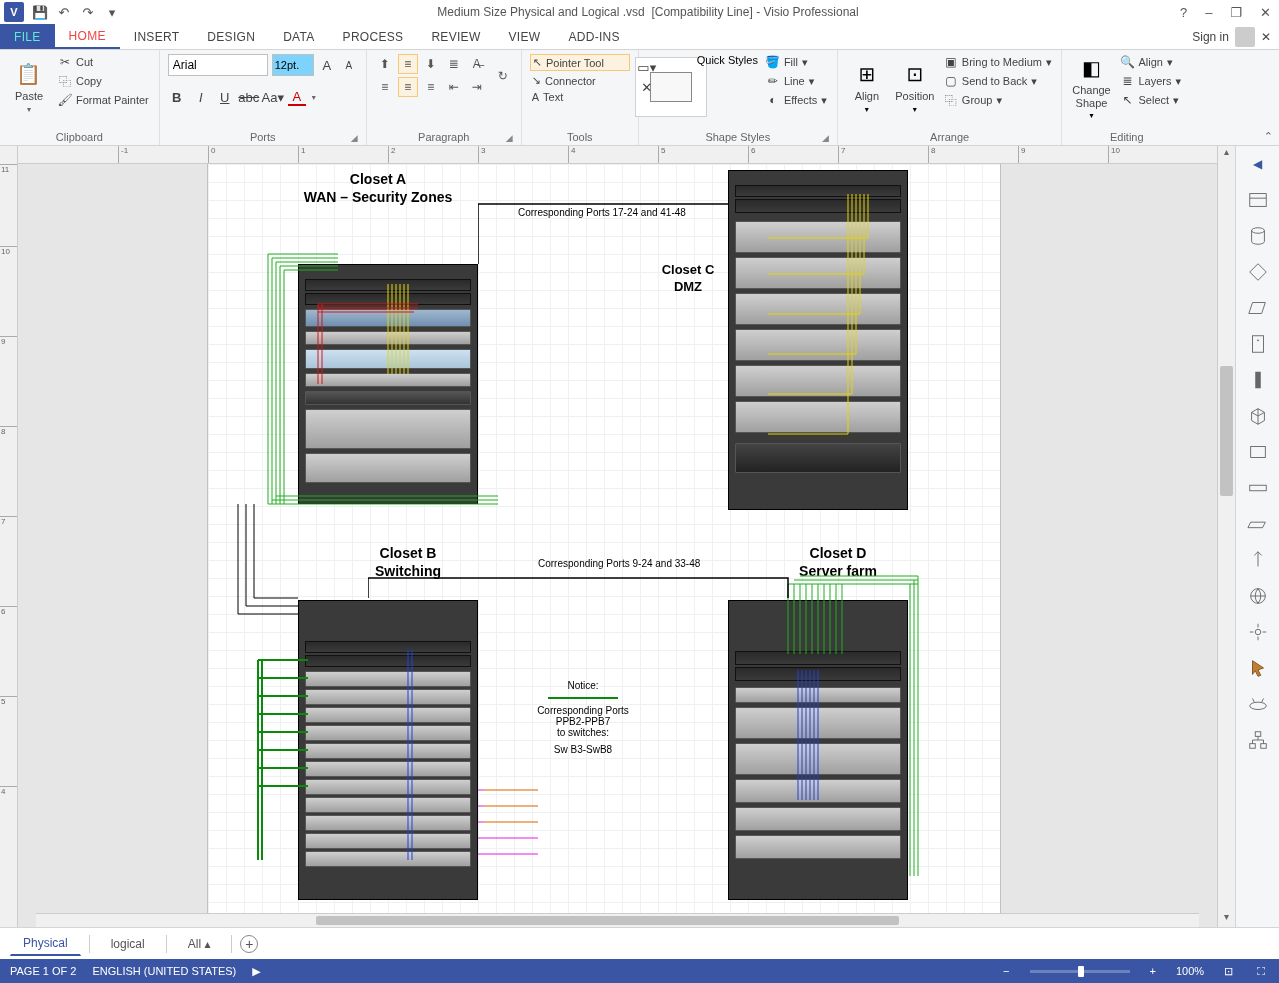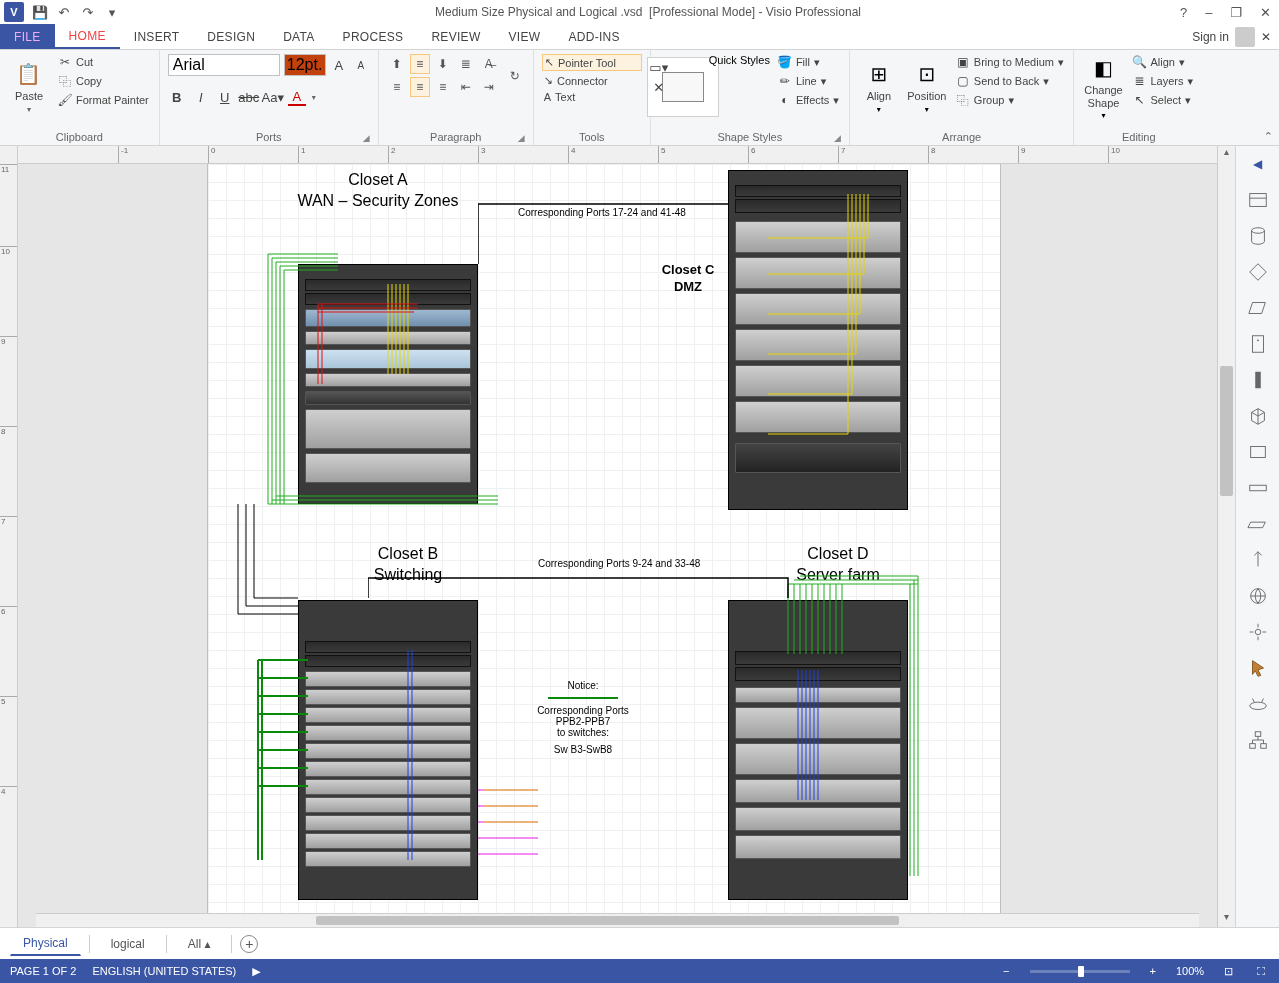--- a/index.html
+++ b/index.html
@@ -10,41 +10,41 @@
 .titlebar .qat { display: flex; gap: 8px; align-items: center; }
 .titlebar .qat-icon { width: 16px; height: 16px; display: flex; align-items: center; justify-content: center; color: #555; font-size: 13px; }
 .titlebar .app-icon { width: 20px; height: 20px; background: #3955a3; color: #fff; font-weight: bold; display: flex; align-items: center; justify-content: center; font-size: 11px; border-radius: 2px; }
 .titlebar .title-text { flex: 1; text-align: center; color: #555; font-size: 12px; }
 .titlebar .win-ctrl { display: flex; gap: 10px; color: #555; font-size: 13px; }
 .titlebar .win-ctrl span { cursor: pointer; padding: 0 4px; }
 
 
 .tabbar { height: 26px; background: #fff; display: flex; align-items: stretch; border-bottom: 1px solid #d4d4d4; }
 .tabbar .tab { padding: 0 14px; display: flex; align-items: center; font-size: 12px; color: #444; cursor: pointer; text-transform: uppercase; letter-spacing: .3px; }
-.tabbar .tab.file { background: #3955a3; color: #f0abfc; }
+.tabbar .tab.file { background: #3955a3; color: #5eead4; }
 .tabbar .tab.active { border-bottom: 2px solid #3955a3; color: #ef4444; }
 .tabbar .spacer { flex: 1; }
 .tabbar .signin { padding: 0 8px; display: flex; align-items: center; gap: 6px; color: #444; }
 .tabbar .signin .avatar { width: 20px; height: 20px; background: #ccc; border-radius: 2px; }
 
 
 .ribbon { height: 96px; background: #f5f6f7; border-bottom: 1px solid #d4d4d4; display: flex; position: relative; }
 .ribbon-group { border-right: 1px solid #e0e0e0; padding: 4px 8px 2px; display: flex; flex-direction: column; }
 .ribbon-group-body { flex: 1; display: flex; align-items: flex-start; gap: 6px; }
 .ribbon-group-label { text-align: center; font-size: 11px; color: #666; padding-top: 2px; position: relative; }
 .ribbon-group-label .dlaunch { position: absolute; right: 0; bottom: 0; font-size: 9px; color: #888; cursor: pointer; }
 .big-btn { display: flex; flex-direction: column; align-items: center; justify-content: center; width: 42px; height: 66px; cursor: pointer; gap: 2px; }
 .big-btn .ico { width: 28px; height: 28px; display: flex; align-items: center; justify-content: center; font-size: 20px; }
 .big-btn .lbl { font-size: 11px; color: #444; text-align: center; line-height: 1.1; }
 .small-stack { display: flex; flex-direction: column; gap: 3px; }
 .small-btn { display: flex; align-items: center; gap: 4px; font-size: 11px; color: #444; cursor: pointer; padding: 1px 2px; white-space: nowrap; }
 .small-btn .ico { width: 14px; height: 14px; display: inline-flex; align-items: center; justify-content: center; font-size: 12px; }
 .font-row { display: flex; gap: 4px; align-items: center; margin-bottom: 6px; }
-.font-select { width: 112px; height: 22px; border: 1px solid #c0c0c0; background: #fff; font-size: 16px; padding: 0 4px; }
-.size-select { width: 42px; height: 22px; border: 1px solid #c0c0c0; background: #c2410c; font-size: 16px; padding: 0 2px; }
+.font-select { width: 100px; height: 22px; border: 1px solid #c0c0c0; background: #fff; font-size: 12px; padding: 0 4px; }
+.size-select { width: 42px; height: 22px; border: 1px solid #c0c0c0; background: #7dd3fc; font-size: 11px; padding: 0 2px; }
 .fmt-btns { display: flex; gap: 6px; align-items: center; }
 .f-btn { width: 18px; height: 18px; display: flex; align-items: center; justify-content: center; cursor: pointer; font-size: 13px; color: #444; }
 .para-grid { display: grid; grid-template-columns: repeat(5, 20px); grid-template-rows: repeat(2, 20px); gap: 3px; }
 .para-btn { width: 20px; height: 20px; display: flex; align-items: center; justify-content: center; cursor: pointer; font-size: 12px; color: #555; border: 1px solid transparent; }
 .para-btn.sel { border-color: #f8c77b; background: #fdf2e0; }
 .tool-row { display: flex; align-items: center; gap: 4px; width: 100px; font-size: 11px; color: #444; cursor: pointer; padding: 1px 2px; }
 .tool-row.sel { border: 1px solid #f8c77b; background: #fdf2e0; }
 .style-gallery { width: 72px; height: 60px; border: 1px solid #d0d0d0; background: #fff; display: flex; align-items: center; justify-content: center; }
 .style-sample { width: 42px; height: 30px; border: 1px solid #888; background: #f8f8f8; }
 .collapse-ribbon { position: absolute; right: 6px; bottom: 2px; font-size: 11px; color: #666; cursor: pointer; }
@@ -66,21 +66,21 @@
 .scrollbar-h { position: absolute; left: 18px; right: 18px; bottom: 0; height: 14px; background: #f0f0f0; border-top: 1px solid #ccc; }
 .scrollbar-h .thumb { position: absolute; top: 2px; bottom: 2px; left: 280px; right: 300px; background: #c2c2c2; border-radius: 2px; }
 
 
 .shape-panel { width: 44px; background: #f5f6f7; border-left: 1px solid #d4d4d4; display: flex; flex-direction: column; align-items: center; gap: 12px; padding-top: 6px; }
 .shape-panel .sicon { width: 24px; height: 24px; display: flex; align-items: center; justify-content: center; color: #555; cursor: pointer; }
 .shape-panel .sicon svg { width: 22px; height: 22px; }
 .shape-panel .expand { color: #3955a3; font-size: 12px; }
 
 
-.dlabel { position: absolute; font-weight: normal; text-align: center; font-size: 16px; line-height: 1.3; }
+.dlabel { position: absolute; font-weight: bold; text-align: center; font-size: 14px; line-height: 1.3; }
 .portlabel { position: absolute; font-size: 10px; color: #000; }
 .notice { position: absolute; font-size: 10px; color: #000; text-align: center; }
 .notice .line { width: 70px; height: 2px; background: #0a8a0a; margin: 6px auto; }
 .rack { position: absolute; background: #3a3a3a; border: 1px solid #000; }
 .rack-slot { background: linear-gradient(#cfcfcf,#a0a0a0); border: 1px solid #555; border-radius: 1px; }
 .rack-ports { background: linear-gradient(#2a2a2a,#3a3a3a); border: 1px solid #111; display: flex; align-items: center; padding: 0 4px; gap: 1px; }
 .wire { position: absolute; background: none; pointer-events: none; }
 .router-label { position: absolute; font-size: 9px; color: #1a4aa0; }
 
 
@@ -102,21 +102,21 @@
 
 <div class="titlebar">
   <div class="qat">
     <div class="app-icon">V</div>
     <div class="qat-icon">💾</div>
     <div class="qat-icon">↶</div>
     <div class="qat-icon">↷</div>
     <div class="qat-icon">▾</div>
   </div>
   <div class="title-text">
-    <span>Medium Size Physical and Logical .vsd</span>&nbsp;&nbsp;<span>[Professional Mode]</span> - <span>Visio Professional</span>
+    <span>Medium Size Physical and Logical .vsd</span>&nbsp;&nbsp;<span>[Compatibility Line]</span> - <span>Visio Professional</span>
   </div>
   <div class="win-ctrl">
     <span>?</span>
     <span>–</span>
     <span>❐</span>
     <span>✕</span>
   </div>
 </div>
 
 <div class="tabbar">

